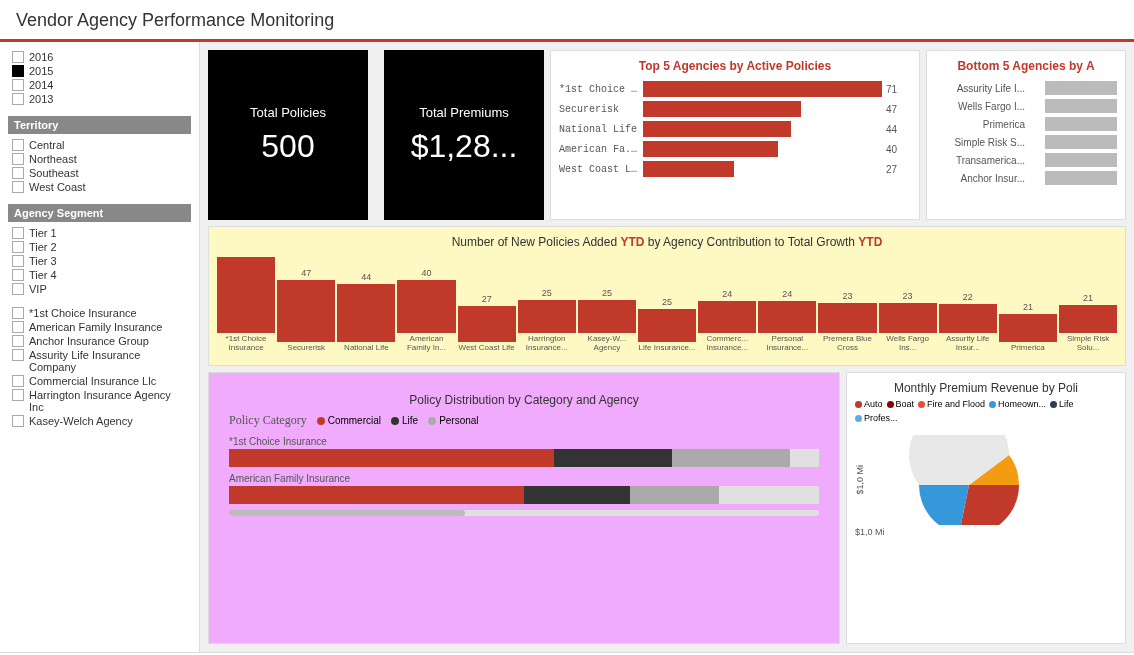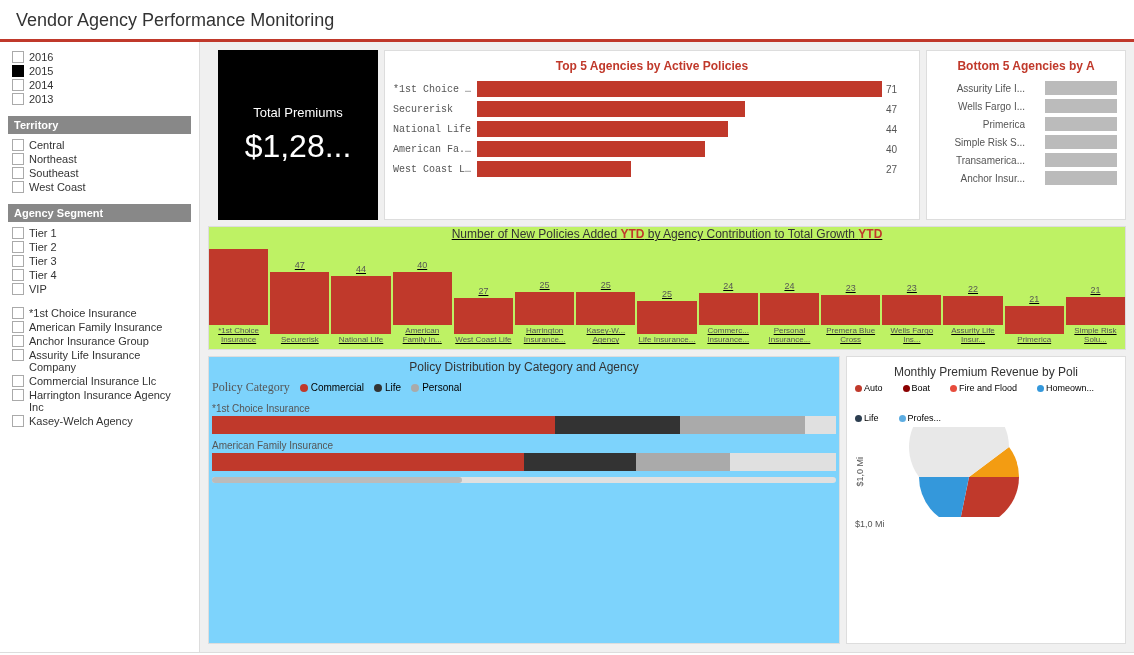--- a/index.html
+++ b/index.html
@@ -39,46 +39,46 @@
     .bar-value { font-size: 10px; color: #555; width: 25px; flex-shrink: 0; }
 
     
     .bottom5-card { background: white; border: 1px solid #ddd; width: 200px; flex-shrink: 0; padding: 8px; overflow: hidden; }
     .bottom5-title { text-align: center; font-size: 12px; color: #c0392b; font-weight: 600; margin-bottom: 8px; white-space: nowrap; overflow: hidden; }
     .bottom5-row { display: flex; align-items: center; gap: 20px; margin-bottom: 4px; }
     .bottom5-label { width: 90px; text-align: right; font-size: 10px; color: #555; flex-shrink: 0; overflow: hidden; text-overflow: ellipsis; white-space: nowrap; }
     .bottom5-bar { flex: 1; height: 14px; background: #bbb; }
 
     
-    .ytd-card { background: #bef264; border: 1px solid #ddd; padding: 0; text-decoration: underline; }
+    .ytd-card { background: #fef9c3; border: 1px solid #ddd; padding: 8px; }
     .ytd-title { text-align: center; font-size: 12px; color: #333; margin-bottom: 8px; }
     .ytd-title span.red { color: #c0392b; font-weight: 600; }
     .bar-chart-vertical { display: flex; align-items: flex-end; gap: 2px; height: 100px; padding-bottom: 4px; overflow: hidden; }
     .v-bar-col { display: flex; flex-direction: column; align-items: center; flex: 1; }
     .v-bar-value { font-size: 9px; color: #555; margin-bottom: 2px; }
     .v-bar { width: 100%; background: #c0392b; }
     .v-bar-label { font-size: 8px; color: #555; text-align: center; margin-top: 2px; line-height: 1.1; width: 100%; overflow: hidden; }
 
     
     .bottom-row { display: flex; gap: 6px; flex: 1; min-height: 0; }
 
     
-    .policy-dist-card { background: #7dd3fc; border: 1px solid #ddd; flex: 1; padding: 3px; overflow: hidden; }
+    .policy-dist-card { background: #f0abfc; border: 1px solid #ddd; flex: 1; padding: 20px; overflow: hidden; }
     .policy-dist-title { text-align: center; font-size: 12px; color: #333; margin-bottom: 6px; }
     .legend { display: flex; gap: 10px; margin-bottom: 8px; font-size: 10px; align-items: center; }
     .legend-item { display: flex; align-items: center; gap: 3px; }
     .legend-dot { width: 8px; height: 8px; border-radius: 50%; }
     .stacked-bar-row { margin-bottom: 6px; }
     .stacked-bar-label { font-size: 10px; color: #555; margin-bottom: 2px; }
     .stacked-bar { display: flex; height: 18px; }
 
     
     .monthly-card { background: white; border: 1px solid #ddd; width: 280px; flex-shrink: 0; padding: 8px; overflow: hidden; }
     .monthly-title { text-align: center; font-size: 12px; color: #333; margin-bottom: 4px; white-space: nowrap; overflow: hidden; }
-    .monthly-legend { display: flex; flex-wrap: wrap; gap: 20px; font-size: 9px; margin-bottom: 4px; }
+    .monthly-legend { display: flex; flex-wrap: wrap; gap: 4px; font-size: 9px; margin-bottom: 12px; }
     .monthly-legend-item { display: flex; align-items: center; gap: 2px; }
     .monthly-dot { width: 7px; height: 7px; border-radius: 50%; }
 
     
     .footer { background: white; border-top: 1px solid #ddd; padding: 4px 16px; display: flex; align-items: center; justify-content: space-between; height: 36px; }
 
     .kpi-gap { width: 4px; }
   </style>
 </head>
 <body>
@@ -183,20 +183,24 @@
         <span class="empty-square"></span>
         <span>Kasey-Welch Agency</span>
       </div>
     </div>
   </div>
 
   <div class="content">
 
     <div class="top-row">
 
+      <div class="kpi-card">
+        <div class="kpi-label">Total Policies</div>
+        <div class="kpi-value">500</div>
+      </div>
       <div class="kpi-gap"></div>
 
       <div class="kpi-card">
         <div class="kpi-label">Total Premiums</div>
         <div class="kpi-value">$1,28...</div>
       </div>
 
       <div class="chart-card">
         <div class="chart-title">Top 5 Agencies by Active Policies</div>
         <div id="top5-bars">

